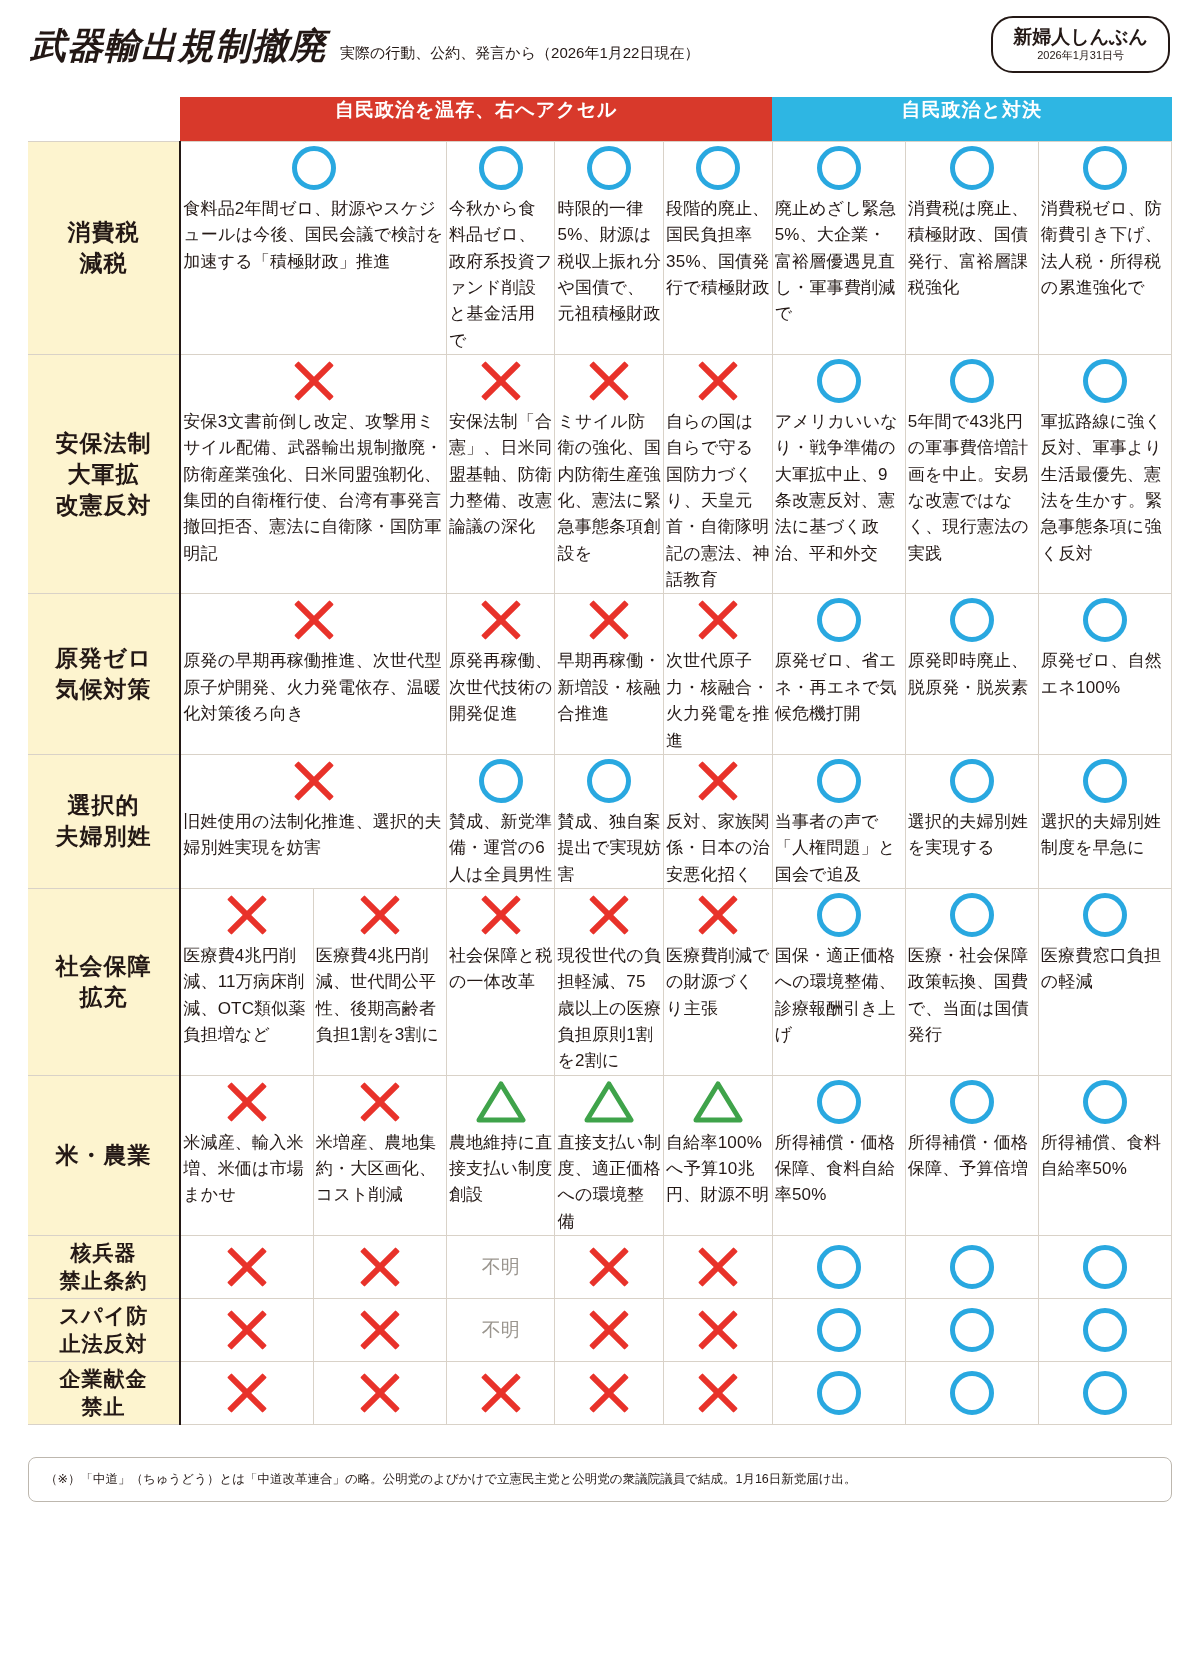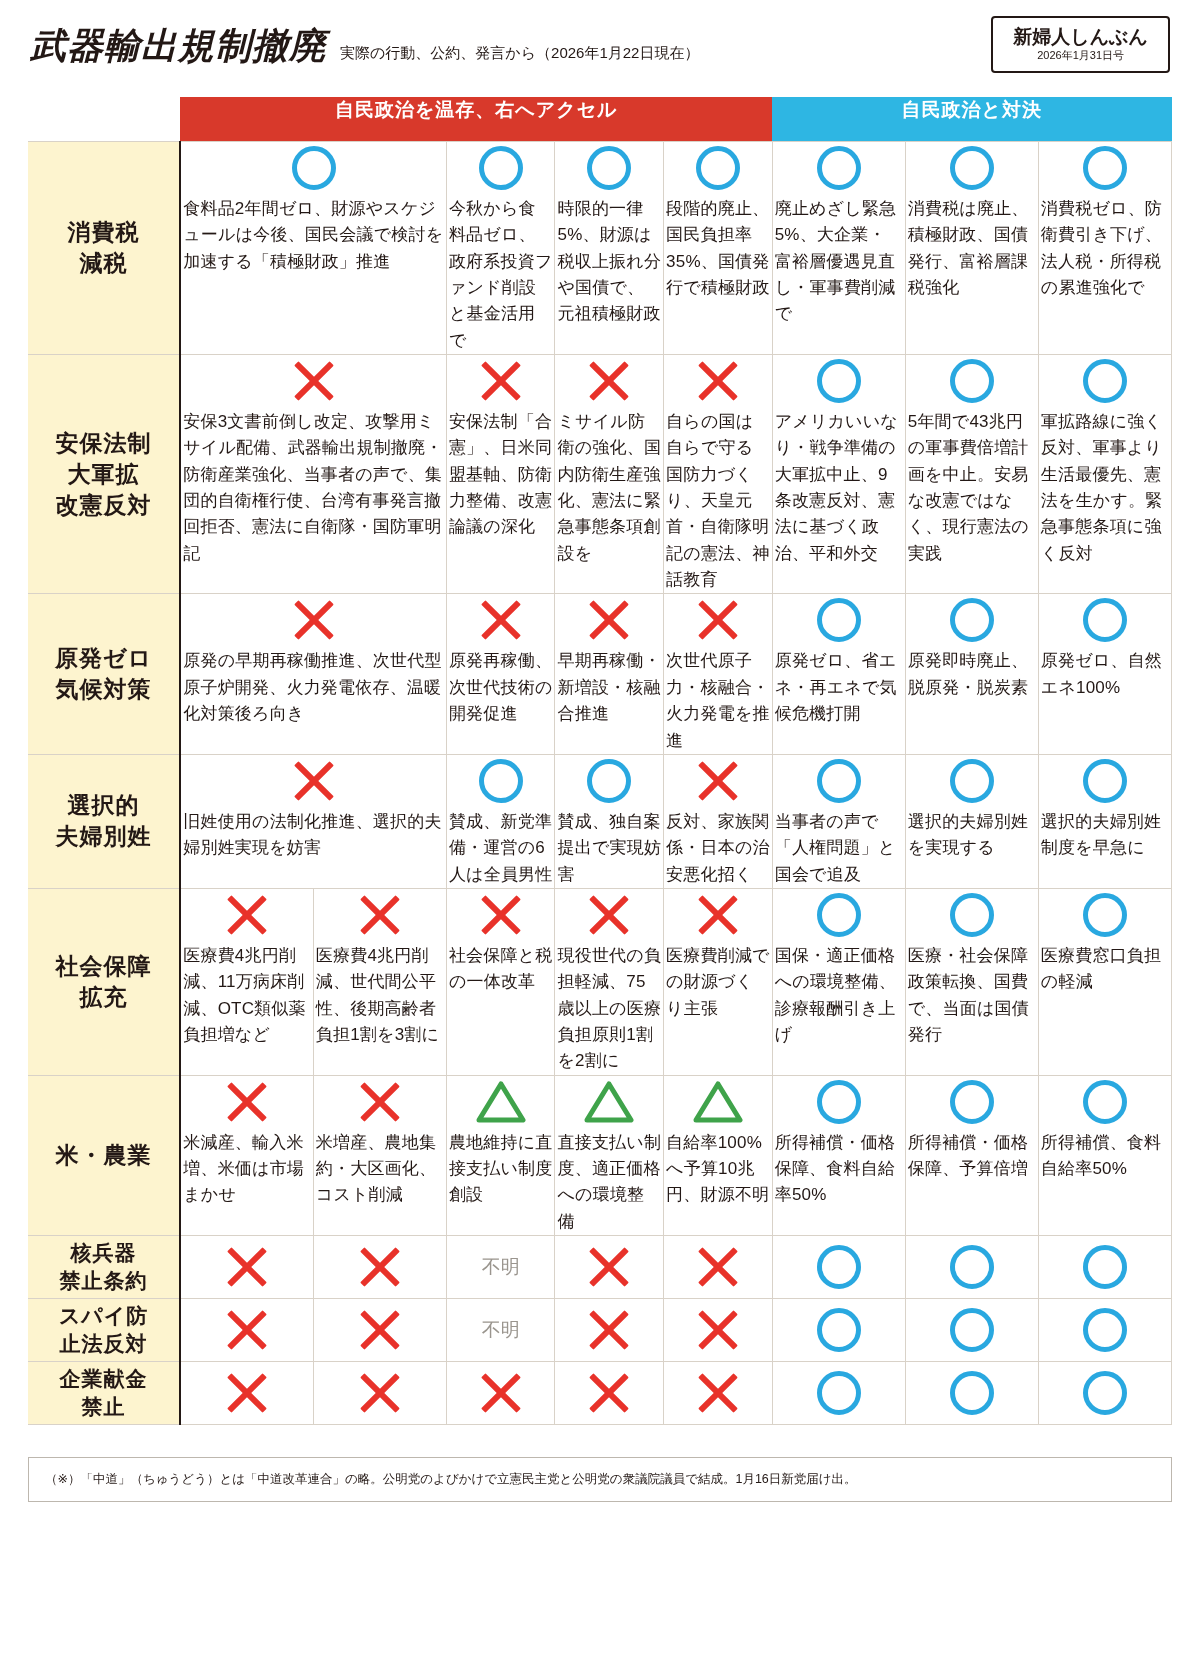--- a/index.html
+++ b/index.html
@@ -39,21 +39,21 @@
   .subtitle {
     font-size: 15px;
     color: #231815;
     white-space: nowrap;
   }
   .stamp {
     position: absolute;
     right: 30px;
     top: 16px;
     border: 2px solid #231815;
-    border-radius: 4px;
+    border-radius: 22px;
     padding: 7px 20px 8px 20px;
     text-align: center;
     line-height: 1.25;
   }
   .stamp .s1 { font-size: 19px; font-weight: bold; white-space: nowrap;}
   .stamp .s2 { font-size: 11px; white-space: nowrap; }
 
   
   .table-wrap {
     padding: 16px 28px;
@@ -164,21 +164,21 @@
   .txt.wide { }
 
   
   tr.compact .cell { padding: 6px 7px; }
   tr.compact .issue { font-size: 21px; }
 
   
   .footnote {
     margin: 16px 28px 0 28px;
     border: 1px solid #bdb7ae;
-    border-radius: 0;
+    border-radius: 8px;
     padding: 12px 16px;
     font-size: 12.5px;
     color: #231815;
     background: #fff;
     line-height: 1.5;
   }
 </style>
 </head>
 <body>
 
@@ -256,21 +256,21 @@
             </div>
             <div class="txt">消費税ゼロ、防衛費引き下げ、法人税・所得税の累進強化で</div>
           </td>
         </tr>
         <tr>
           <td class="issue">安保法制<br>大軍拡<br>改憲反対</td>
           <td class="cell span2" colspan="2">
             <div class="mark">
               <div class="cross"></div>
             </div>
-            <div class="txt wide">安保3文書前倒し改定、攻撃用ミサイル配備、武器輸出規制撤廃・防衛産業強化、当事者の声で、集団的自衛権行使、台湾有事発言撤回拒否、憲法に自衛隊・国防軍明記</div>
+            <div class="txt wide">安保3文書前倒し改定、攻撃用ミサイル配備、武器輸出規制撤廃・防衛産業強化、日米同盟強靭化、集団的自衛権行使、台湾有事発言撤回拒否、憲法に自衛隊・国防軍明記</div>
           </td>
           <td class="cell">
             <div class="mark">
               <div class="cross"></div>
             </div>
             <div class="txt">安保法制「合憲」、日米同盟基軸、防衛力整備、改憲論議の深化</div>
           </td>
           <td class="cell">
             <div class="mark">
               <div class="cross"></div>

